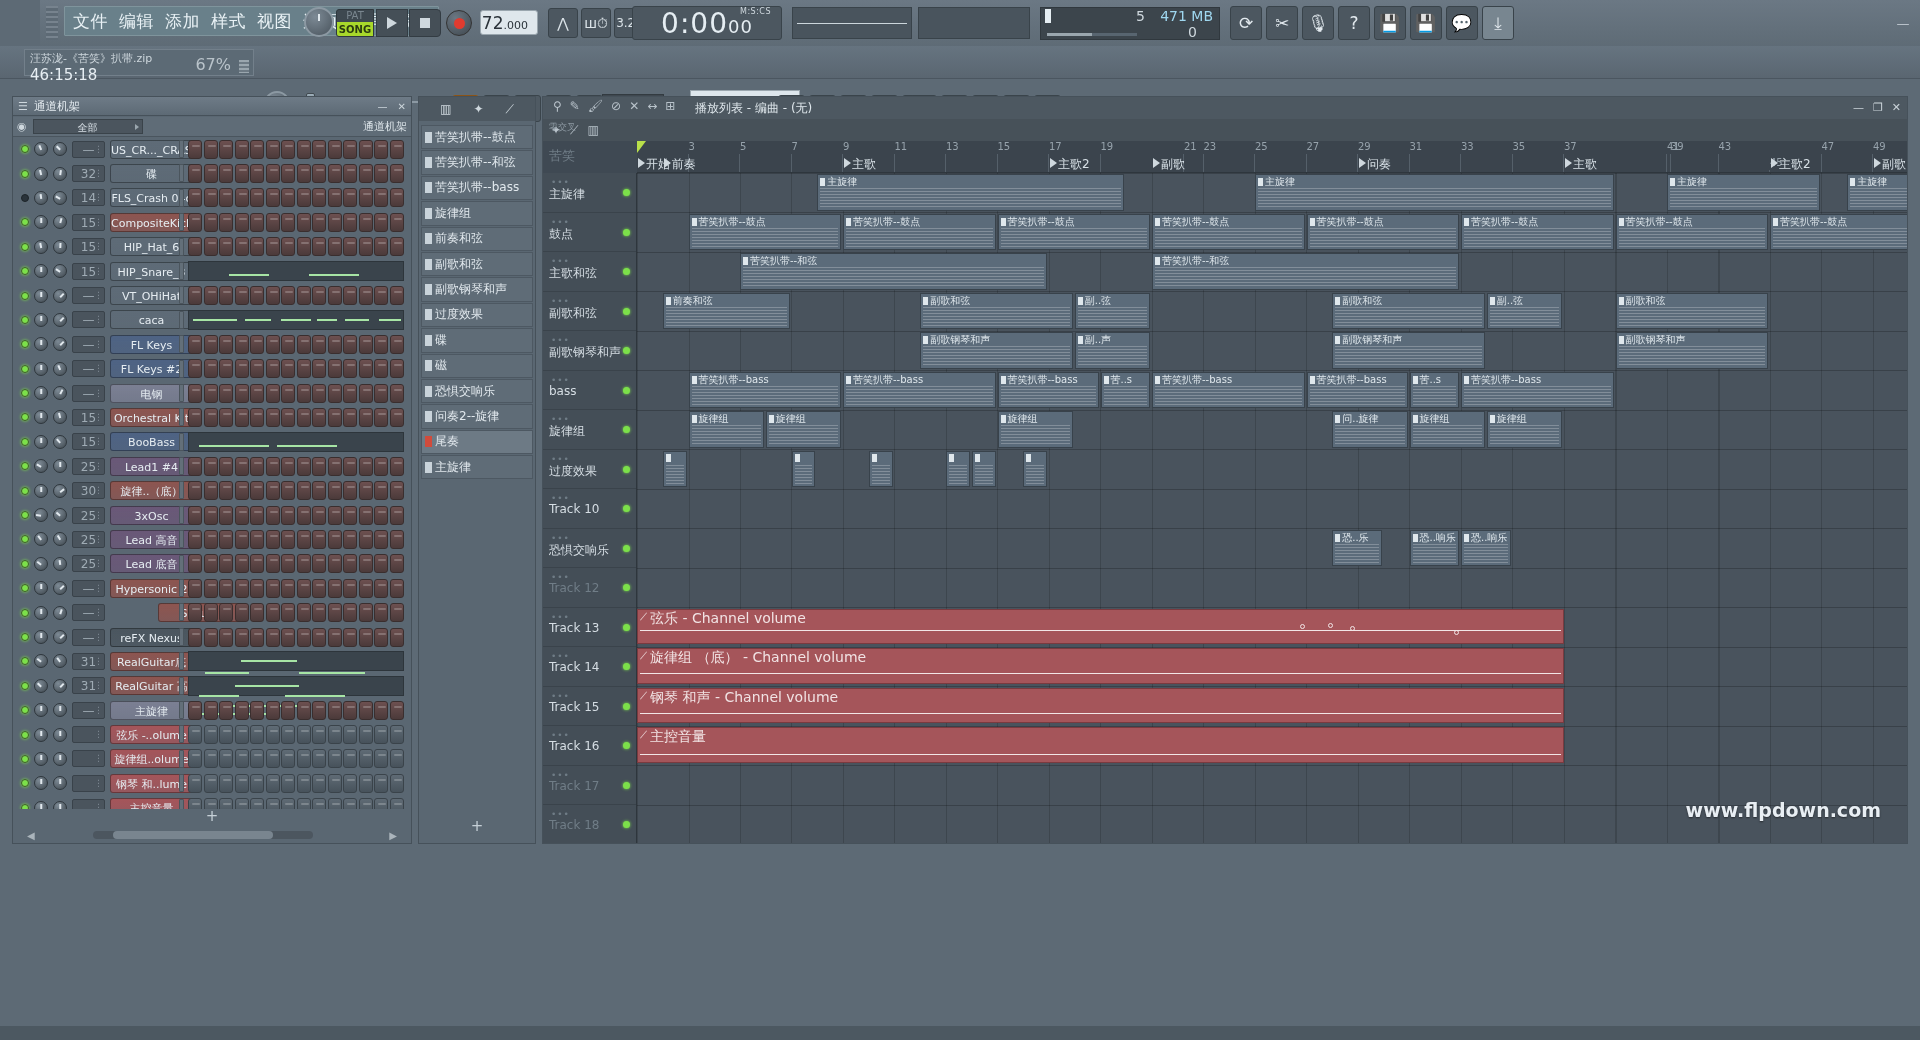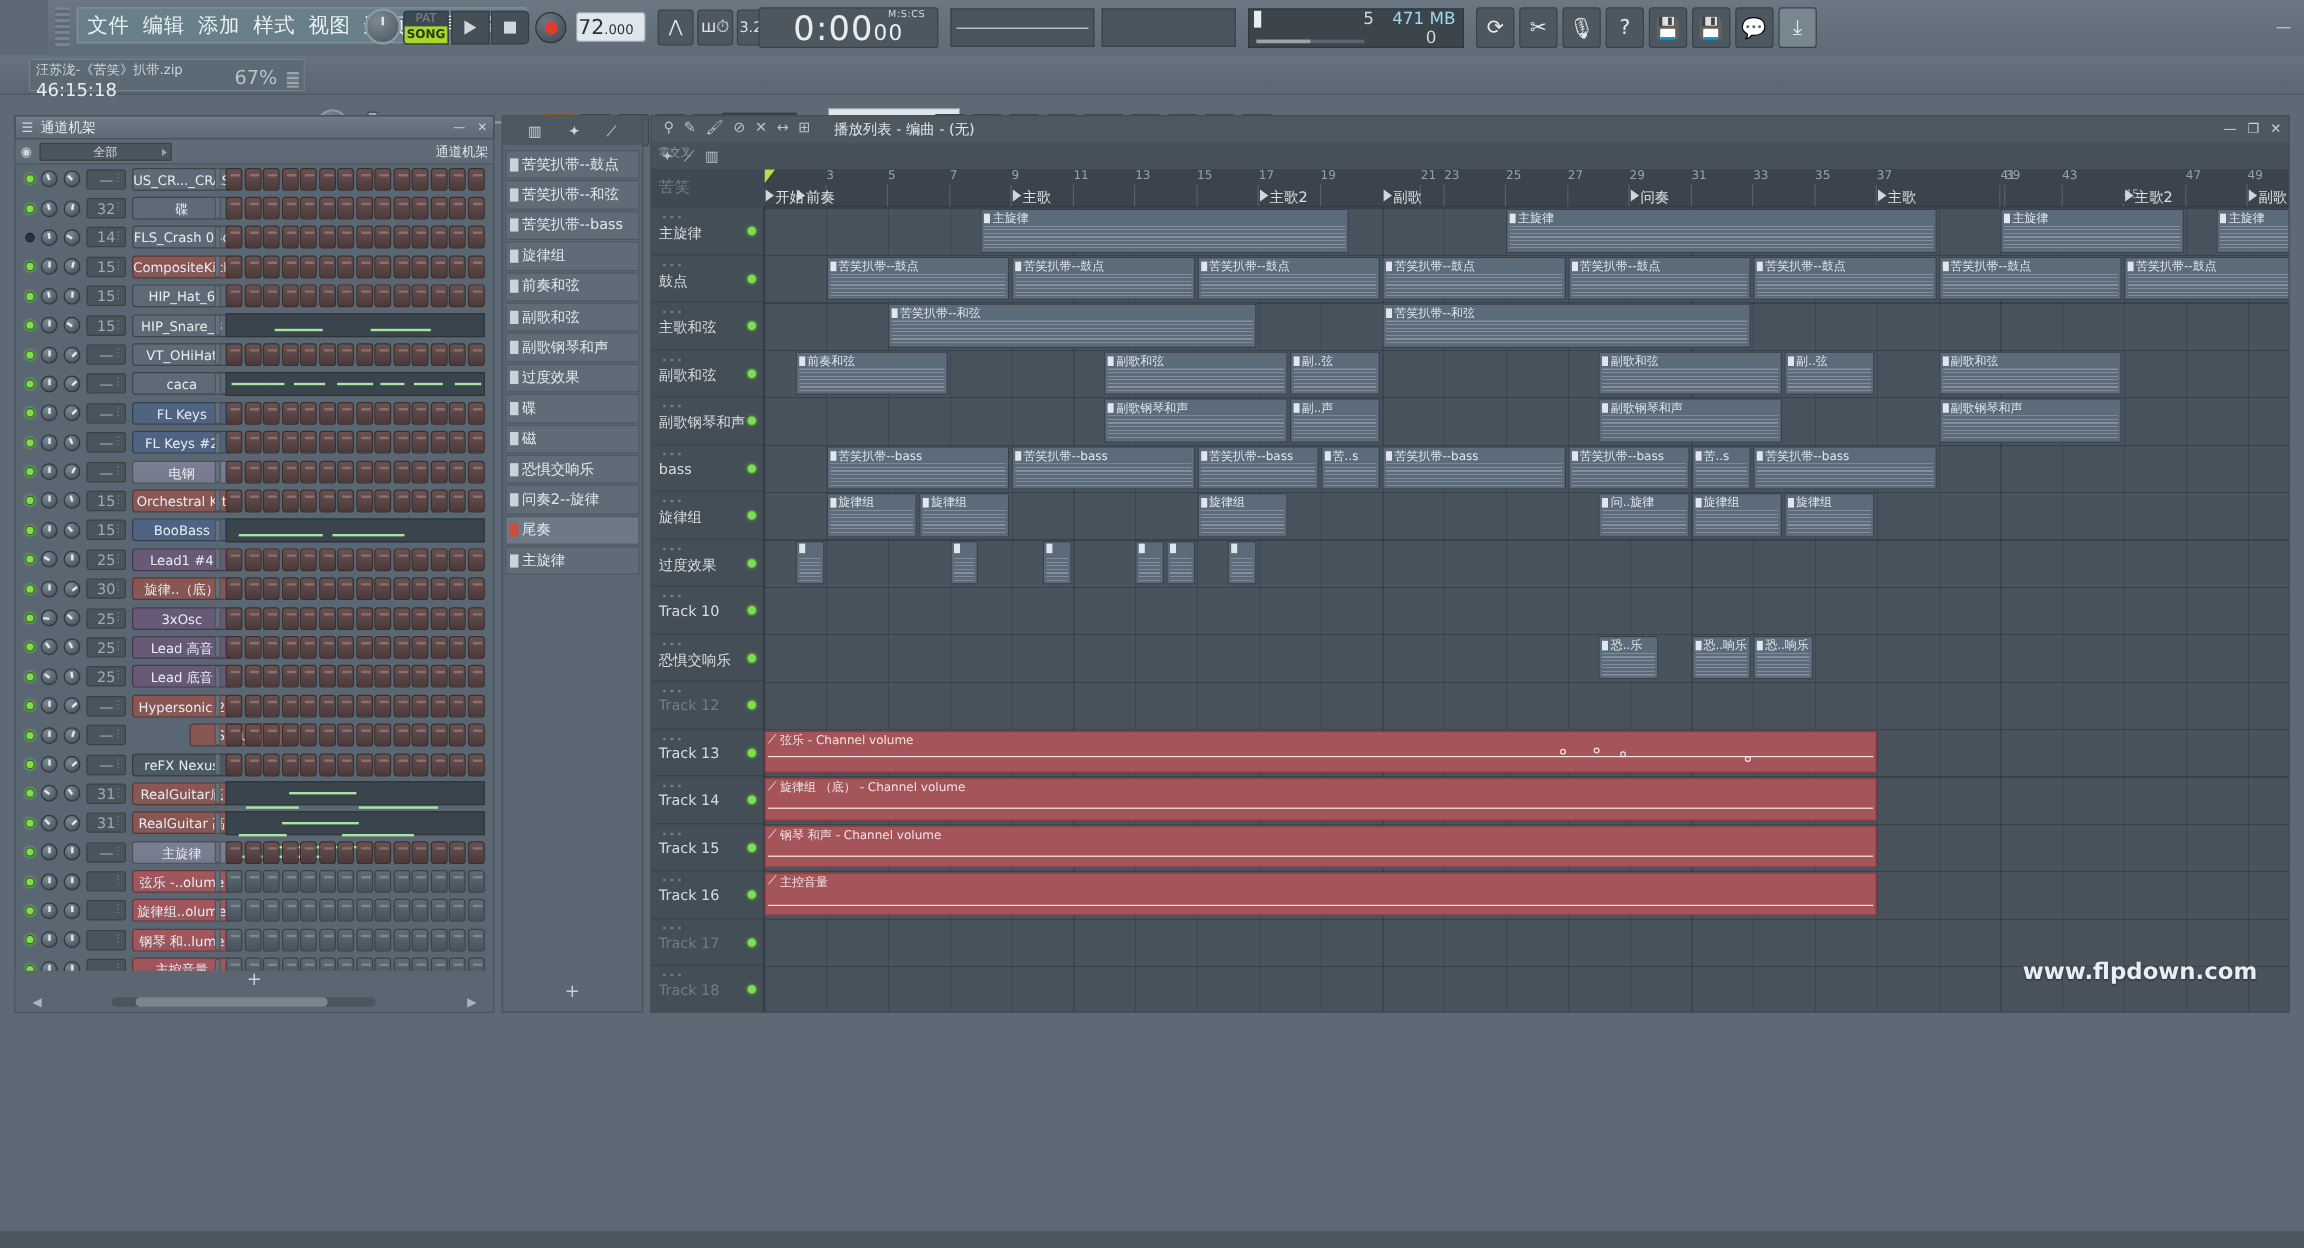--- a/index.html
+++ b/index.html
@@ -213,21 +213,21 @@
     background-image:
       repeating-linear-gradient(to right, rgba(0,0,0,.16) 0 1px, transparent 1px 51.5px),
       repeating-linear-gradient(to bottom, rgba(0,0,0,.22) 0 1px, transparent 1px 39.5px);
   }
   .clip{ position:absolute; background:#5b6b7a; border:1px solid #38424b;
     font-size:10px; color:#dfe7ec; overflow:hidden; white-space:nowrap; padding-left:2px;}
   .clip .ci{ display:inline-block; width:5px; height:8px; background:#dfe7ec; margin-right:2px; vertical-align:middle;}
   .clip .blob{ position:absolute; left:2px; right:2px; top:13px; bottom:2px;
     background:repeating-linear-gradient(to bottom, rgba(255,255,255,.24) 0 1px, transparent 1px 3px);}
   .aclip{ position:absolute; background:#a5555a; border:1px solid #7a3a3f;
-    font-size:10px; color:#f1e3e4; padding-left:12px; overflow:hidden; white-space:nowrap;}
+    font-size:14px; color:#f1e3e4; padding-left:12px; overflow:hidden; white-space:nowrap;}
   .aclip::before{ content:"⟋"; position:absolute; left:2px; top:1px; font-size:10px; color:#f5e9ea;}
   .aline{ position:absolute; height:1px; background:#f2e6e7; }
   .apt{ position:absolute; width:5px; height:5px; border:1px solid #f2e6e7; border-radius:50%; background:transparent;}
 
   .wm{ position:absolute; right:26px; bottom:22px; font-size:19px; color:#e8eef3; font-weight:bold;
     text-shadow:0 1px 2px rgba(0,0,0,.5);}
   .botbar{ position:absolute; left:0; bottom:0; width:1920px; height:14px; background:#4c5861;}
 </style>
 </head>
 <body>

